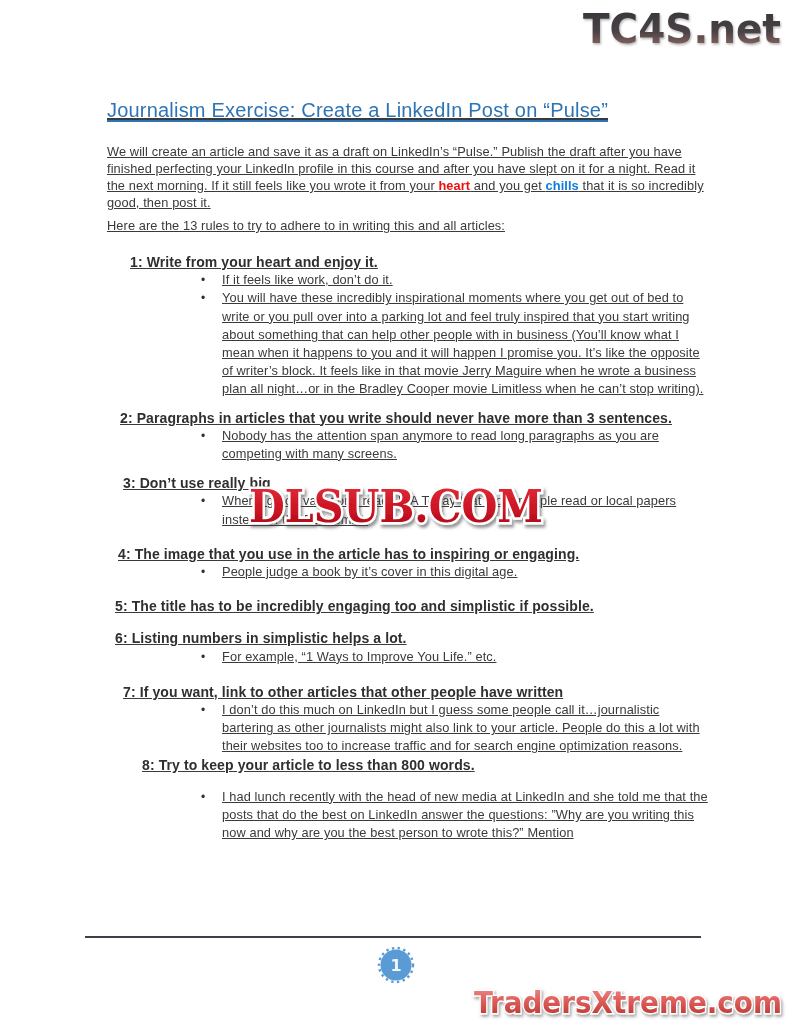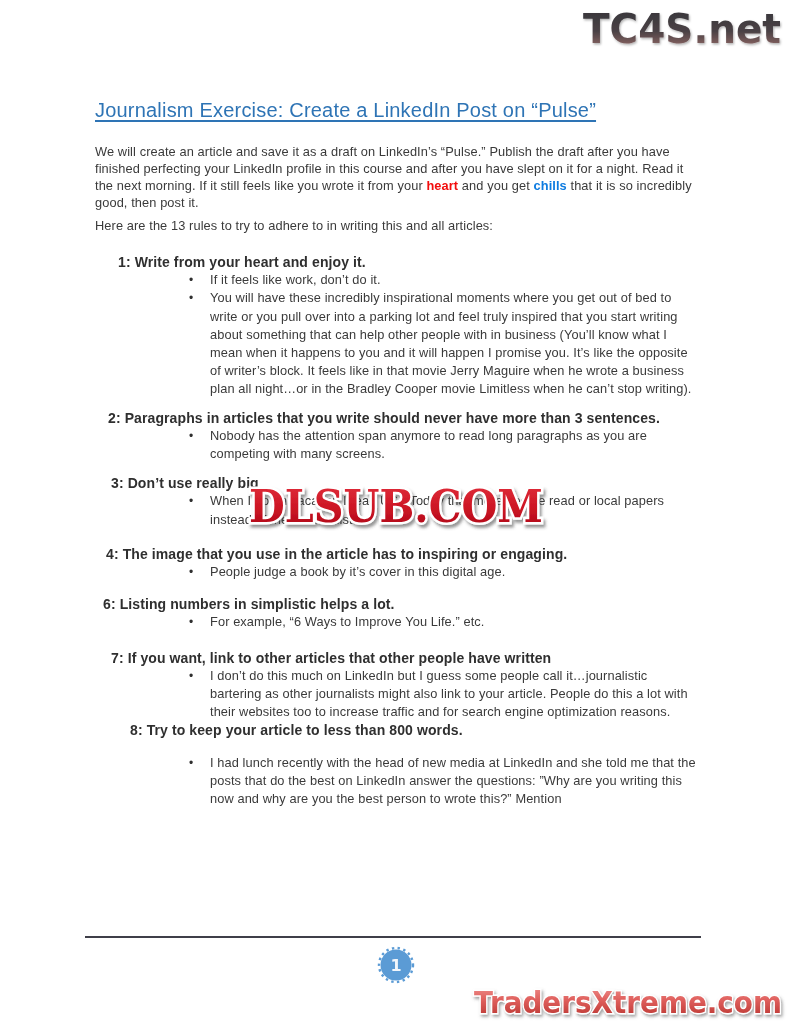--- a/index.html
+++ b/index.html
@@ -8,22 +8,22 @@
     width:791px; height:1024px; position:relative; overflow:hidden;
     font-family:"Liberation Sans", sans-serif;
   }
   .page { position:absolute; inset:0; background:#fff; }
 
   
   .top-logo { position:absolute; top:4px; right:6px; }
 
   
   .content {
-    position:absolute; left:95px; top:99px; width:604px;
-    color:#3a3a3a; font-size:12.8px; letter-spacing:.1px;
+    position:absolute; left:107px; top:99px; width:604px;
+    color:#3a3a3a; font-size:12.8px; letter-spacing:.1px;text-decoration:underline;
   }
   .title {
     font-size:20px; font-weight:400; color:#2e74b5;
     text-decoration:underline; text-underline-offset:3px;
     margin-bottom:21px; letter-spacing:.2px;
   }
   .intro { line-height:17px; margin-bottom:7px; }
   .leadin { line-height:15.9px; margin-top:7px; }
   .bold-red  { color:#f20d0d; font-weight:700; }
   .bold-blue { color:#0d7be0; font-weight:700; }
@@ -98,25 +98,28 @@
       </ul>
     </section>
 
     <section class="rule" style="margin-top:16px">
       <h2 style="padding-left:11px">4: The image that you use in the article has to inspiring or engaging.</h2>
       <ul>
         <li>People judge a book by it’s cover in this digital age.</li>
       </ul>
     </section>
 
+    <section class="rule" style="margin-top:16px">
+      <h2 style="padding-left:8px">5: The title has to be incredibly engaging too and simplistic if possible.</h2>
+    </section>
 
     <section class="rule" style="margin-top:14px">
       <h2 style="padding-left:8px">6: Listing numbers in simplistic helps a lot.</h2>
       <ul>
-        <li>For example, “6 Ways to Improve You Life.” etc.</li>
+        <li>For example, “1 Ways to Improve You Life.” etc.</li>
       </ul>
     </section>
 
     <section class="rule" style="margin-top:17px">
       <h2 style="padding-left:16px">7: If you want, link to other articles that other people have written</h2>
       <ul>
         <li>I don’t do this much on LinkedIn but I guess some people call it…journalistic bartering as other journalists might also link to your article. People do this a lot with their websites too to increase traffic and for search engine optimization reasons.</li>
       </ul>
     </section>
 

